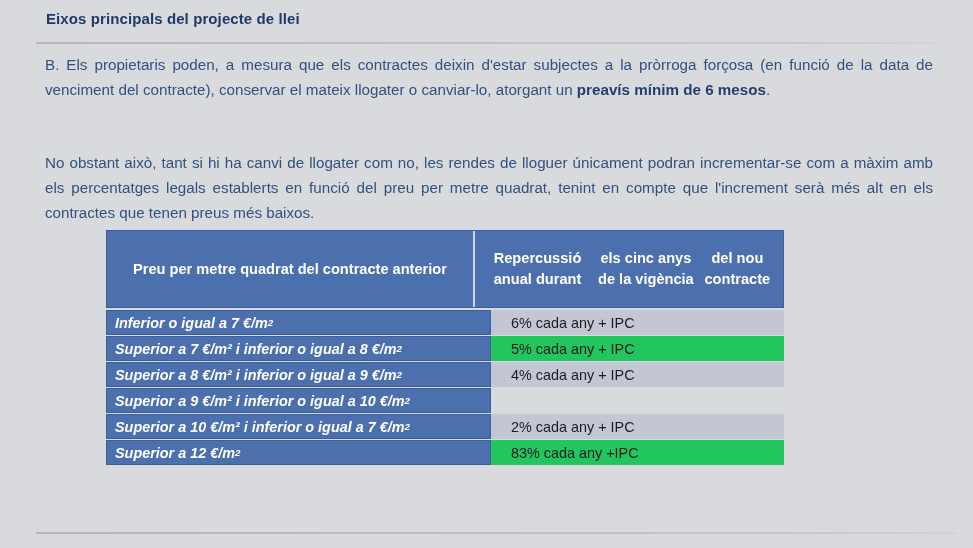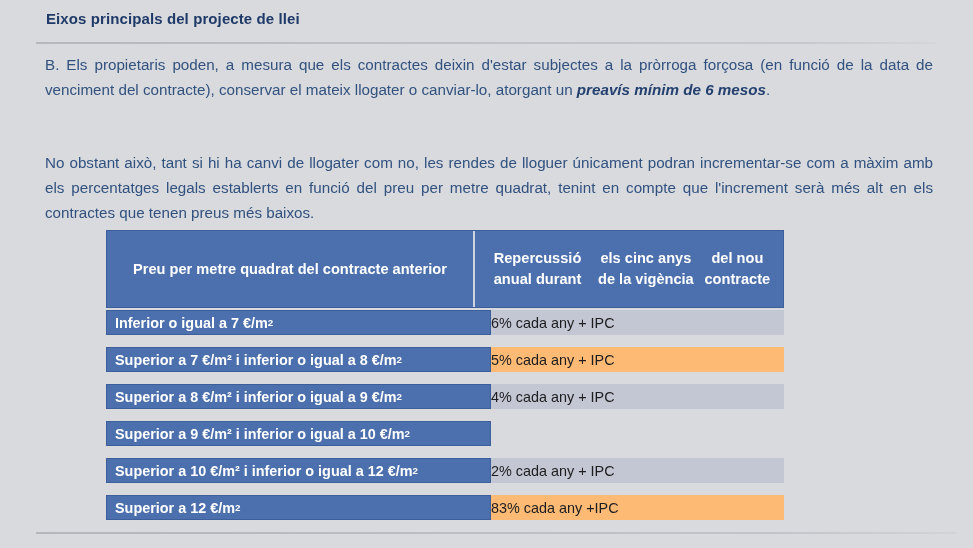--- a/index.html
+++ b/index.html
@@ -52,21 +52,20 @@
     font-size: 15.2px;
     line-height: 25px;
     text-align: justify;
     text-justify: inter-word;
   }
   .para.p1 { top: 52px; }
   .para.p2 { top: 150px; }
   .para b {
     font-weight: bold;
     color: #23406f;
-    font-style: italic;
   }
 
   
   .table {
     position: absolute;
     left: 106px;
     top: 230px;
     width: 678px;
   }
 
@@ -93,48 +92,49 @@
   .th-right { width: 313px; }
   .th-right span { display: block; }
 
   .tbody { margin-top: 2px; }
 
   .trow {
     display: flex;
     height: 25px;
     margin-bottom: 0px;
   }
-  .trow + .trow { margin-top: 12px; }
+  .trow + .trow { margin-top: 1px; }
 
   .td-label {
     width: 385px;
     box-sizing: border-box;
     background: #4c70ae;
     border: 1px solid #3c5f9c;
     color: #ffffff;
     font-size: 14.4px;
     font-weight: bold;
     display: flex;
     align-items: center;
     padding-left: 8px;
     white-space: nowrap;
+    font-style: italic;
   }
   .td-value {
     flex: 1;
     box-sizing: border-box;
     display: flex;
     align-items: center;
-    padding-left: 0;
+    padding-left: 20px;
     color: #1d1d1f;
     font-size: 14.4px;
     font-weight: normal;
     white-space: nowrap;
   }
   .trow.odd  .td-value { background: #c3c6d3; }
-  .trow.even .td-value { background: #fdba74; }
+  .trow.even .td-value { background: #22c55e; }
 
   .td-label sup, .td-value sup {
     font-size: 0.68em;
     vertical-align: super;
     line-height: 0;
   }
 
   
   .bottom-rule {
     position: absolute;
@@ -198,21 +198,21 @@
 
       <div class="trow even">
         <div class="td-label">
             <span>Superior a 9 €/m² i inferior o igual a 10 €/m</span>
             <sup>2</sup>
           </div>
       </div>
 
       <div class="trow odd">
         <div class="td-label">
-            <span>Superior a 10 €/m² i inferior o igual a 12 €/m</span>
+            <span>Superior a 10 €/m² i inferior o igual a 7 €/m</span>
             <sup>2</sup>
           </div>
         <div class="td-value">2% cada any + IPC</div>
       </div>
 
       <div class="trow even">
         <div class="td-label">
             <span>Superior a 12 €/m</span>
             <sup>2</sup>
           </div>

